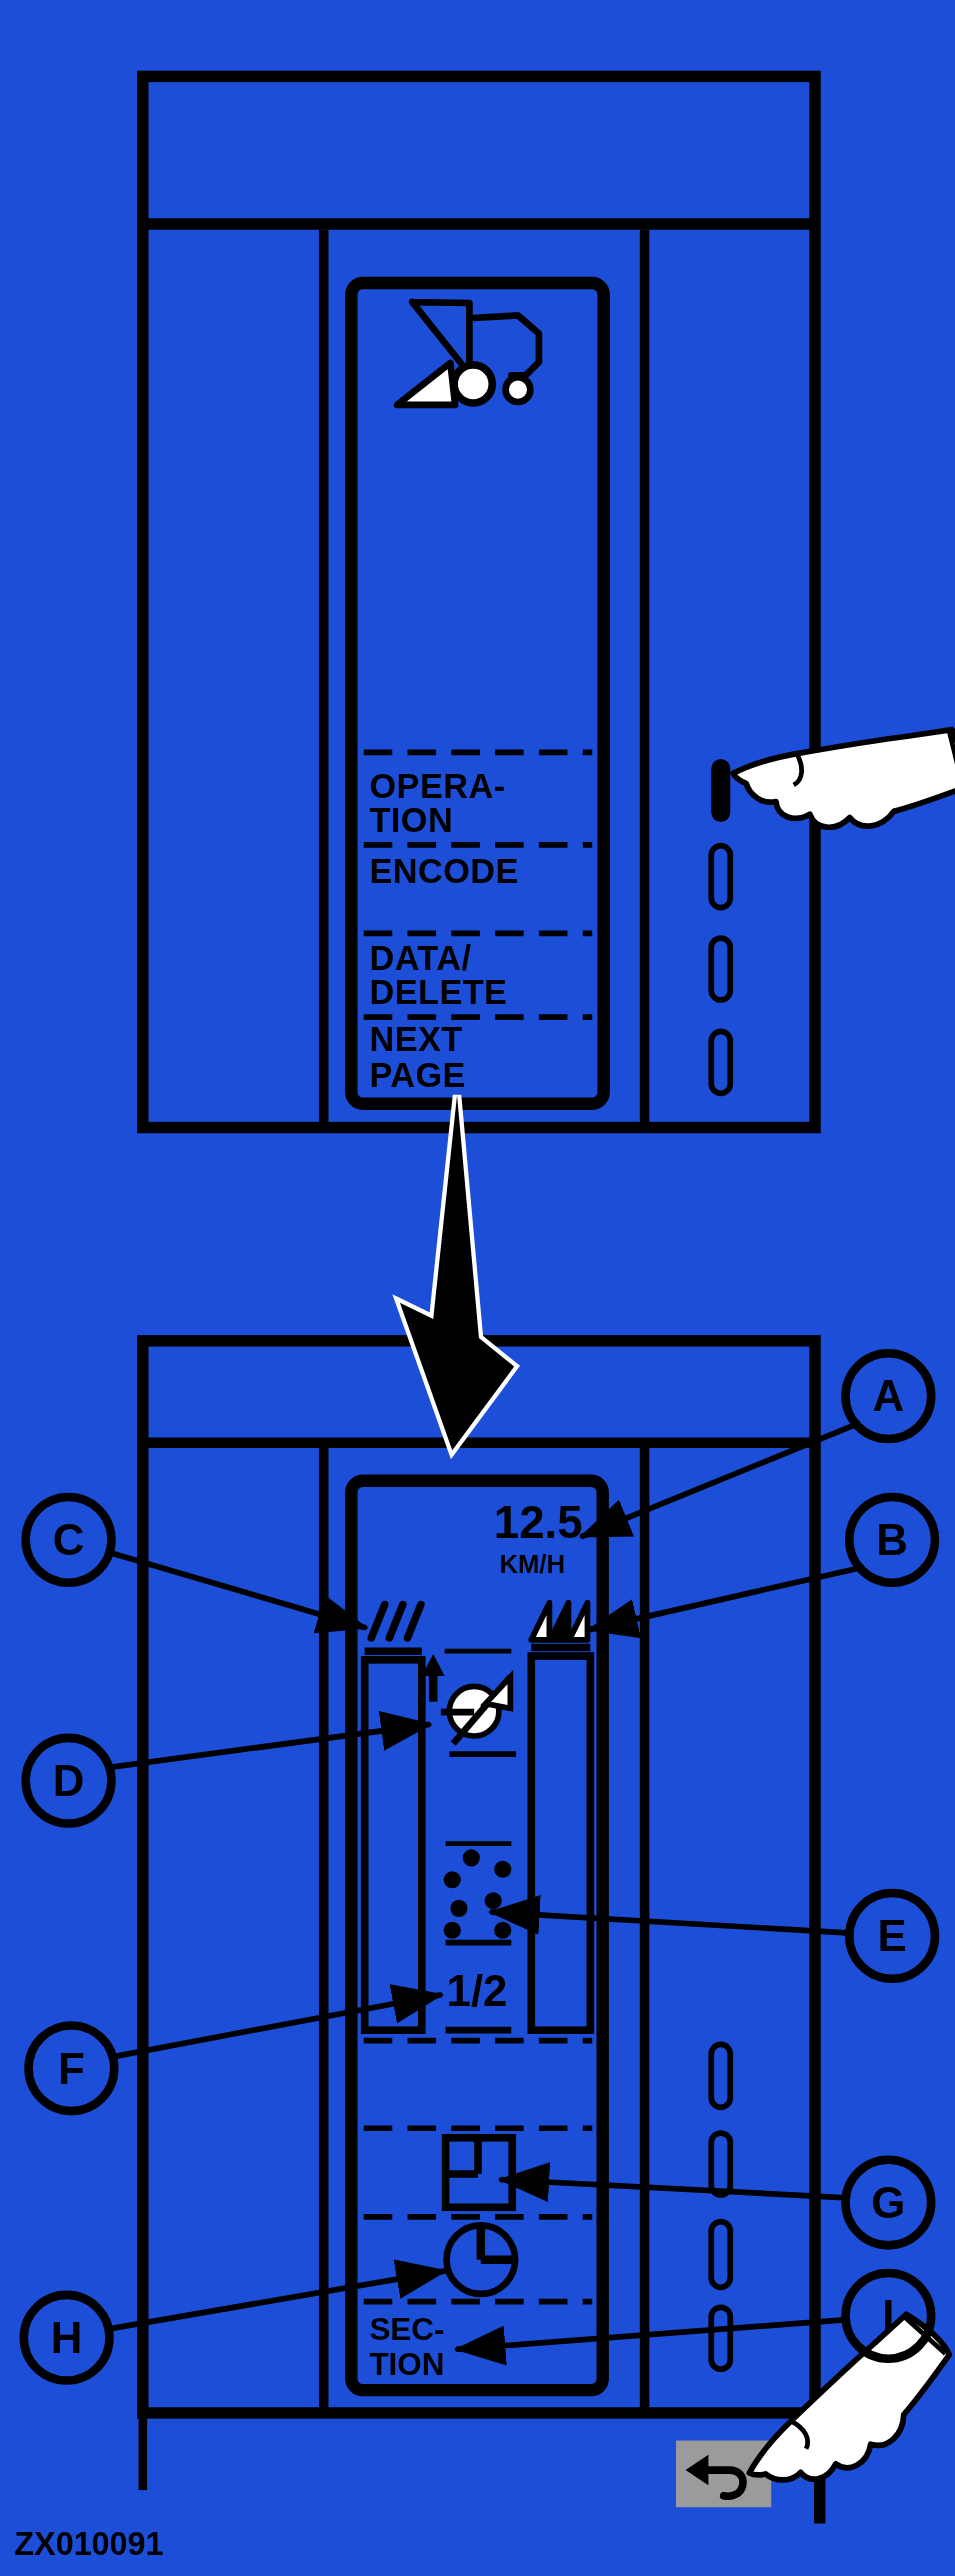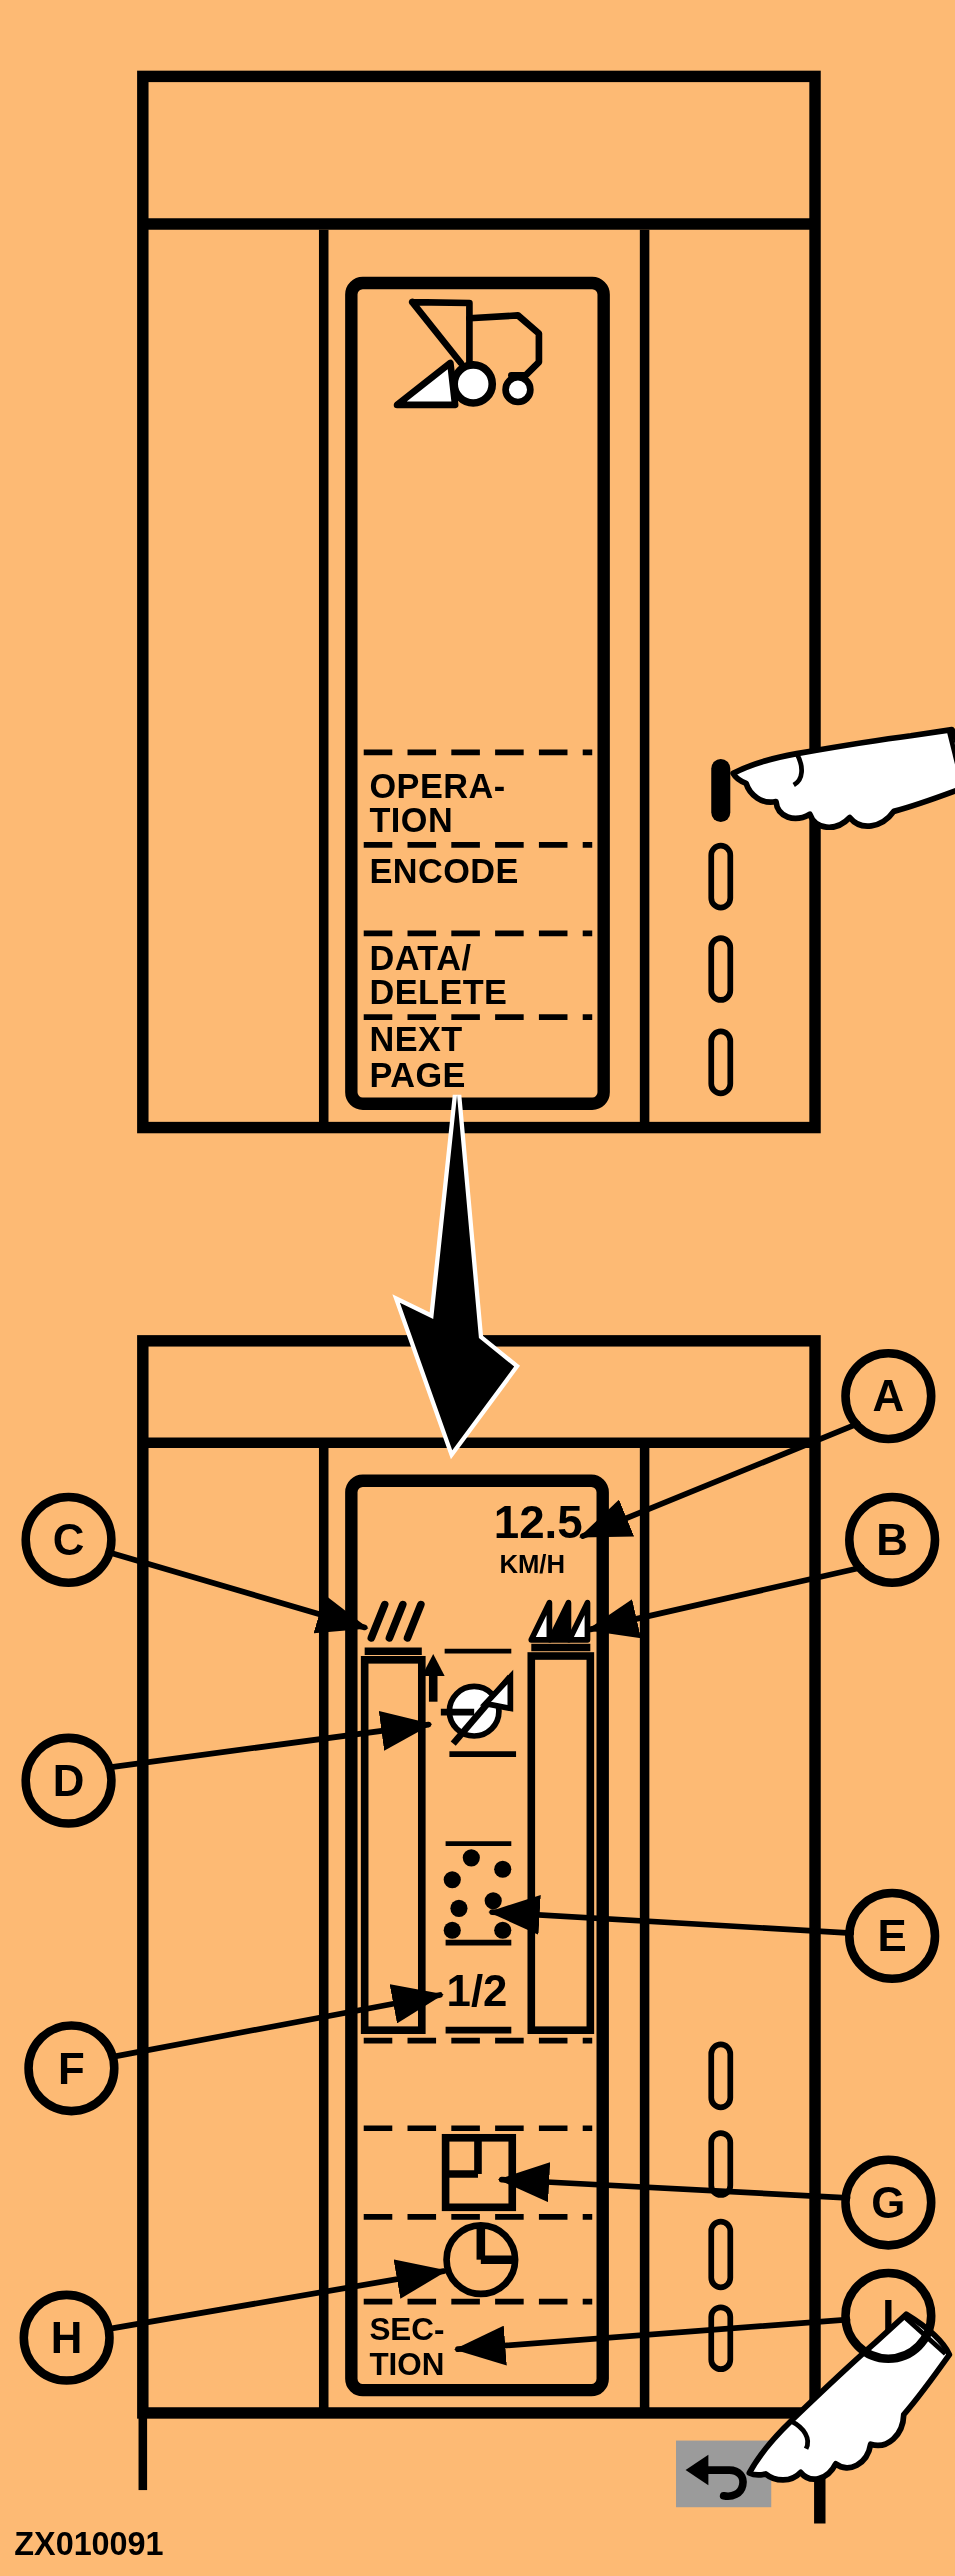--- a/index.html
+++ b/index.html
@@ -1,16 +1,16 @@
 <!DOCTYPE html>
 <html style="font-size:15.2px"><head>
 <meta charset="utf-8">
 <style>
   html,body{margin:0;padding:0;background:#ffffff;}
-  .page{position:relative;width:955px;height:2576px;background:#fdba74;
+  .page{position:relative;width:955px;height:2576px;background:#1d4ed8;
         font-family:"Liberation Sans",sans-serif;}
   svg{position:absolute;left:0;top:0;}
   text{font-family:"Liberation Sans","DejaVu Sans",sans-serif;font-weight:bold;fill:#000;}
   .menu-label{font-size:36px;letter-spacing:.5px;}
   .speed{font-size:48px;}
   .unit{font-size:27px;}
   .half{font-size:46px;}
   .section{font-size:33px;}
   .callout-letter{font-size:46px;text-anchor:middle;}
   .figcode{font-size:34px;}

